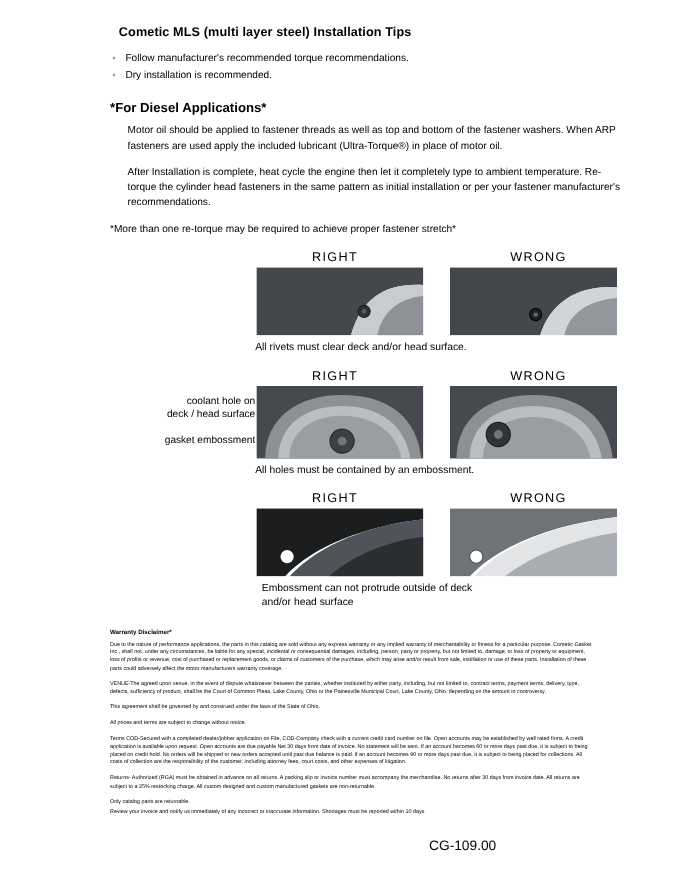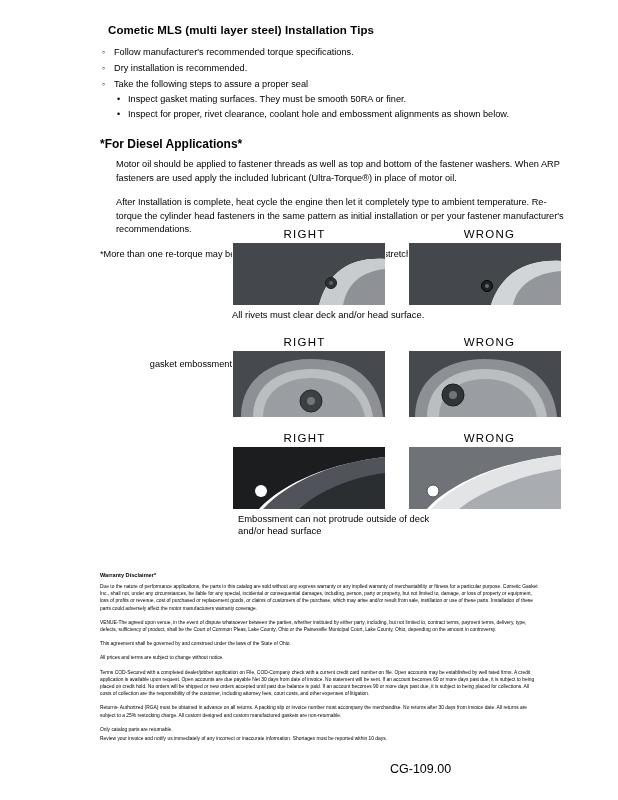--- a/index.html
+++ b/index.html
@@ -173,29 +173,22 @@
 </style>
 </head>
 <body>
 
 <div class="page">
 
   <div class="content">
     <h1 class="title">Cometic MLS (multi layer steel) Installation Tips</h1>
 
     <ul class="bullets">
-      <li>Follow manufacturer's recommended torque specifications.</li>
+      <li>Follow manufacturer's recommended torque recommendations.</li>
       <li>Dry installation is recommended.</li>
-      <li>
-        <span>Take the following steps to assure a proper seal</span>
-        <ul class="sub">
-          <li>Inspect gasket mating surfaces.  They must be smooth 50RA or finer.</li>
-          <li>Inspect for proper, rivet clearance, coolant hole and embossment alignments as shown below.</li>
-        </ul>
-      </li>
     </ul>
 
     <h2 class="subtitle">*For Diesel Applications*</h2>
     <p class="body">Motor oil should be applied to fastener threads as well as top and bottom of the fastener washers.  When ARP fasteners are used apply the included lubricant (Ultra-Torque®) in place of motor oil.</p>
     <p class="body">After Installation is complete, heat cycle the engine then let it completely type to ambient temperature. Re-torque the cylinder head fasteners in the same pattern as initial installation or per your fastener manufacturer's recommendations.</p>
     <p class="note">*More than one re-torque may be required to achieve proper fastener stretch*</p>
   </div>
 
   <div class="figures">
 
@@ -224,20 +217,24 @@
             <circle cx="78" cy="43" r="5.5" fill="#1f2123" stroke="#000000" stroke-width="1"></circle>
             <circle cx="78" cy="43" r="2" fill="#666a6e"></circle>
           </svg>
         </div>
       </div>
       <p class="caption">All rivets must clear deck and/or head surface.</p>
     </div>
 
     <div class="fig-row" style="margin-top:14px;">
       <div class="callouts">
+        <div class="c1">
+          <div>coolant hole on</div>
+          <div>deck / head surface</div>
+        </div>
         <div>gasket embossment</div>
       </div>
       <div class="callout-line" style="left:0px; top:30px; width:36px;"></div>
       <div class="callout-line" style="left:0px; top:57px; width:66px;"></div>
 
       <div class="fig-labels">
         <div class="fig-label">RIGHT</div>
         <div class="fig-label">WRONG</div>
       </div>
       <div class="fig-pair">
@@ -257,20 +254,21 @@
             <rect x="0" y="0" width="152" height="66" fill="#ffffff"></rect>
             <path d="M0,0 L152,0 L152,66 L0,66 Z" fill="#46494d"></path>
             <path d="M6,66 C6,30 34,8 76,8 C118,8 144,28 148,66 Z" fill="#8d9195"></path>
             <path d="M18,66 C18,36 42,18 76,18 C110,18 134,36 138,66 Z" fill="#babec1"></path>
             <path d="M30,66 C30,42 50,28 76,28 C102,28 124,42 128,66 Z" fill="#9a9ea2"></path>
             <circle cx="44" cy="44" r="11" fill="#303437" stroke="#1a1c1e" stroke-width="1"></circle>
             <circle cx="44" cy="44" r="4" fill="#707478"></circle>
           </svg>
         </div>
       </div>
+      <p class="caption">All holes must be contained by an embossment.</p>
     </div>
 
     <div class="fig-row" style="margin-top:14px;">
       <div class="fig-labels">
         <div class="fig-label">RIGHT</div>
         <div class="fig-label">WRONG</div>
       </div>
       <div class="fig-pair">
         <div class="fig-box">
           <svg viewBox="0 0 152 62" width="152" height="62" preserveAspectRatio="none">

